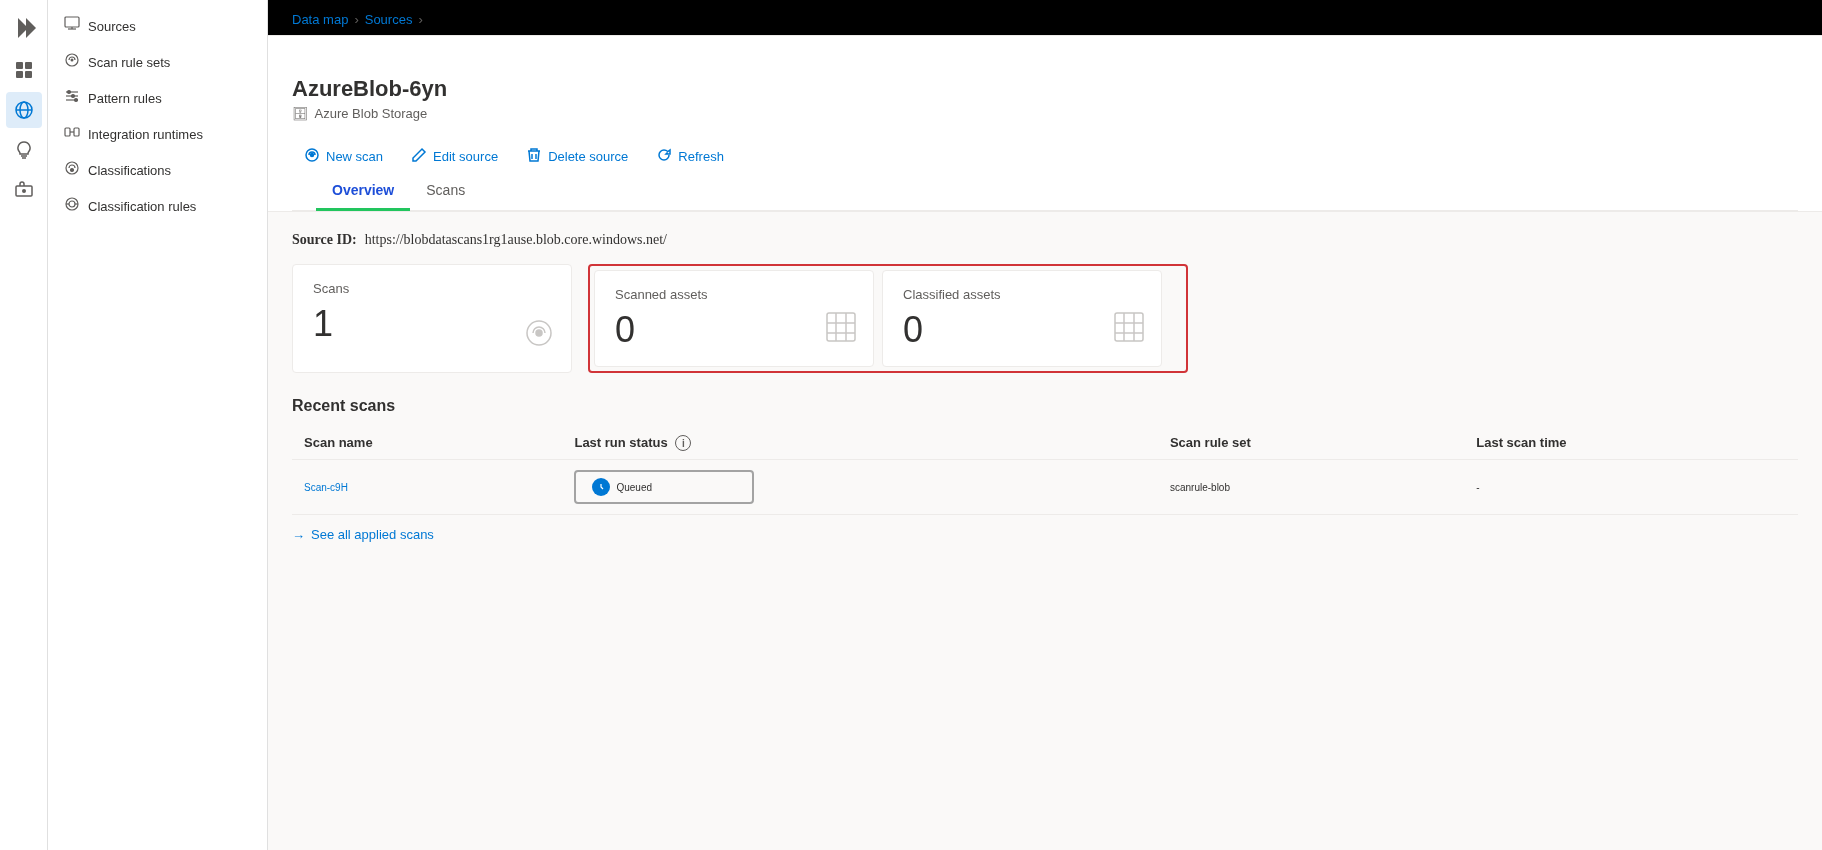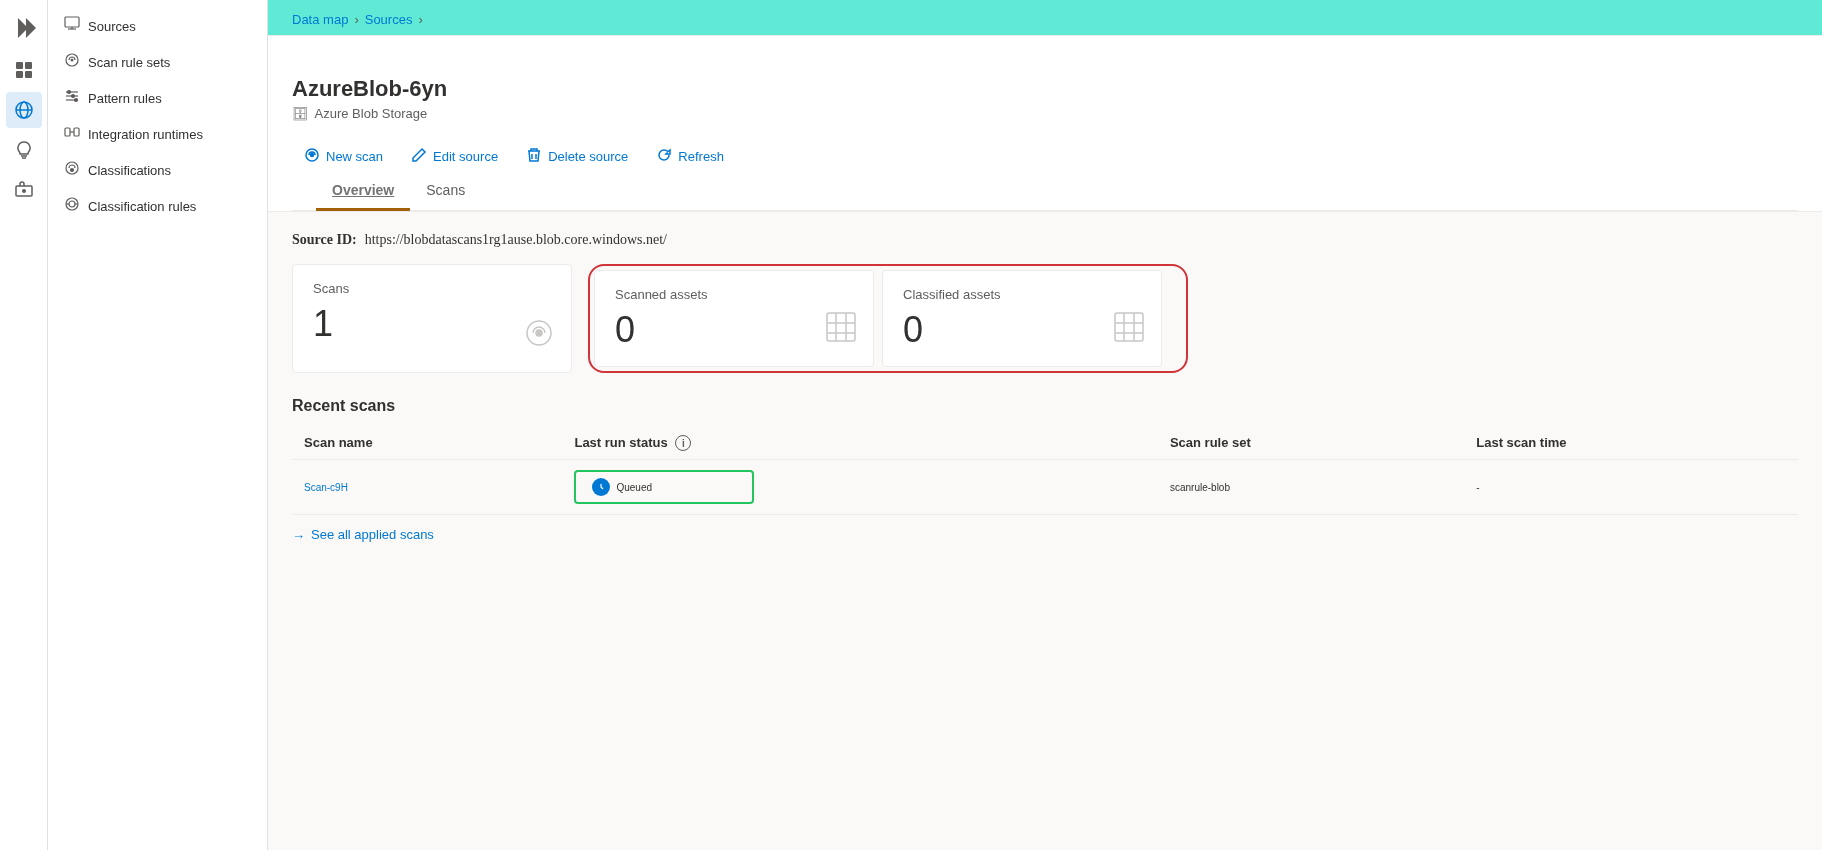--- a/index.html
+++ b/index.html
@@ -71,21 +71,21 @@
     }
 
     
     .breadcrumb {
       padding: 12px 24px 8px 24px;
       display: flex;
       align-items: center;
       gap: 6px;
       font-size: 13px;
       color: #0078d4;
-      background: #5eead4;
+      background: #000000;
       border-bottom: 1px solid #edebe9;
     }
     .breadcrumb a { color: #0078d4; text-decoration: none; cursor: pointer; }
     .breadcrumb-sep { color: #605e5c; }
 
     
     .page-header {
       background: #fff;
       padding: 16px 24px 0 24px;
       border-bottom: 1px solid #edebe9;
@@ -136,24 +136,23 @@
     }
     .tab {
       padding: 10px 16px;
       cursor: pointer;
       font-size: 14px;
       color: #605e5c;
       border-bottom: 3px solid transparent;
       margin-bottom: -1px;
     }
     .tab.active {
-      color: #737373;
+      color: #1d4ed8;
       font-weight: 600;
-      border-bottom: 3px solid #a16207;
-      text-decoration: underline;
+      border-bottom: 3px solid #22c55e;
     }
 
     
     .content-area {
       padding: 20px 24px;
     }
 
     
     .source-id-row {
       display: flex;
@@ -474,21 +473,21 @@
         <div class="stat-card-value">1</div>
         <div class="stat-card-icon">
           <svg width="32" height="32" viewBox="0 0 32 32" fill="none" stroke="#c8c6c4" stroke-width="1.5">
               <circle cx="16" cy="16" r="12"></circle>
               <path d="M10 16a6 6 0 1 1 12 0" fill="none" stroke="#c8c6c4" stroke-width="1.5"></path>
               <circle cx="16" cy="16" r="3" fill="#c8c6c4"></circle>
             </svg>
         </div>
       </div>
 
-      <div class="highlight-box" style="display:flex; gap:8px; border:2px solid #d13438; border-radius:16px; padding:4px; flex:2; max-width:600px;">
+      <div class="highlight-box" style="display:flex; gap:8px; border:2px solid #d13438; border-radius:4px; padding:4px; flex:2; max-width:600px;">
         <div class="stat-card" style="flex:1; border:1px solid #edebe9;">
           <div class="stat-card-title">Scanned assets</div>
           <div class="stat-card-value">0</div>
           <div class="stat-card-icon">
             <svg width="32" height="32" viewBox="0 0 32 32" fill="none" stroke="#c8c6c4" stroke-width="1.5">
                 <rect x="2" y="2" width="28" height="28" rx="2"></rect>
                 <line x1="2" y1="12" x2="30" y2="12"></line>
                 <line x1="2" y1="22" x2="30" y2="22"></line>
                 <line x1="11" y1="2" x2="11" y2="30"></line>
                 <line x1="21" y1="2" x2="21" y2="30"></line>
@@ -527,21 +526,21 @@
             <th>Last scan time</th>
           </tr>
         </thead>
         <tbody>
           <tr>
             <td>
               <a class="scan-link">Scan-c9H</a>
             </td>
             <td>
               
-              <div style="display:inline-block; border:2px solid #22c55e; border-radius:4px; padding:6px 32px 6px 16px; min-width:180px;">
+              <div style="display:inline-block; border:2px solid #a3a3a3; border-radius:4px; padding:6px 32px 6px 16px; min-width:180px;">
                 <div class="status-queued">
                   <div class="status-icon-queued">
                     <svg width="12" height="12" viewBox="0 0 12 12" fill="white">
                         <circle cx="6" cy="6" r="5" fill="#0078d4"></circle>
                         <path d="M6 3v3l2 2" stroke="white" stroke-width="1.2" fill="none"></path>
                       </svg>
                   </div>
                   <span>Queued</span>
                 </div>
               </div>

